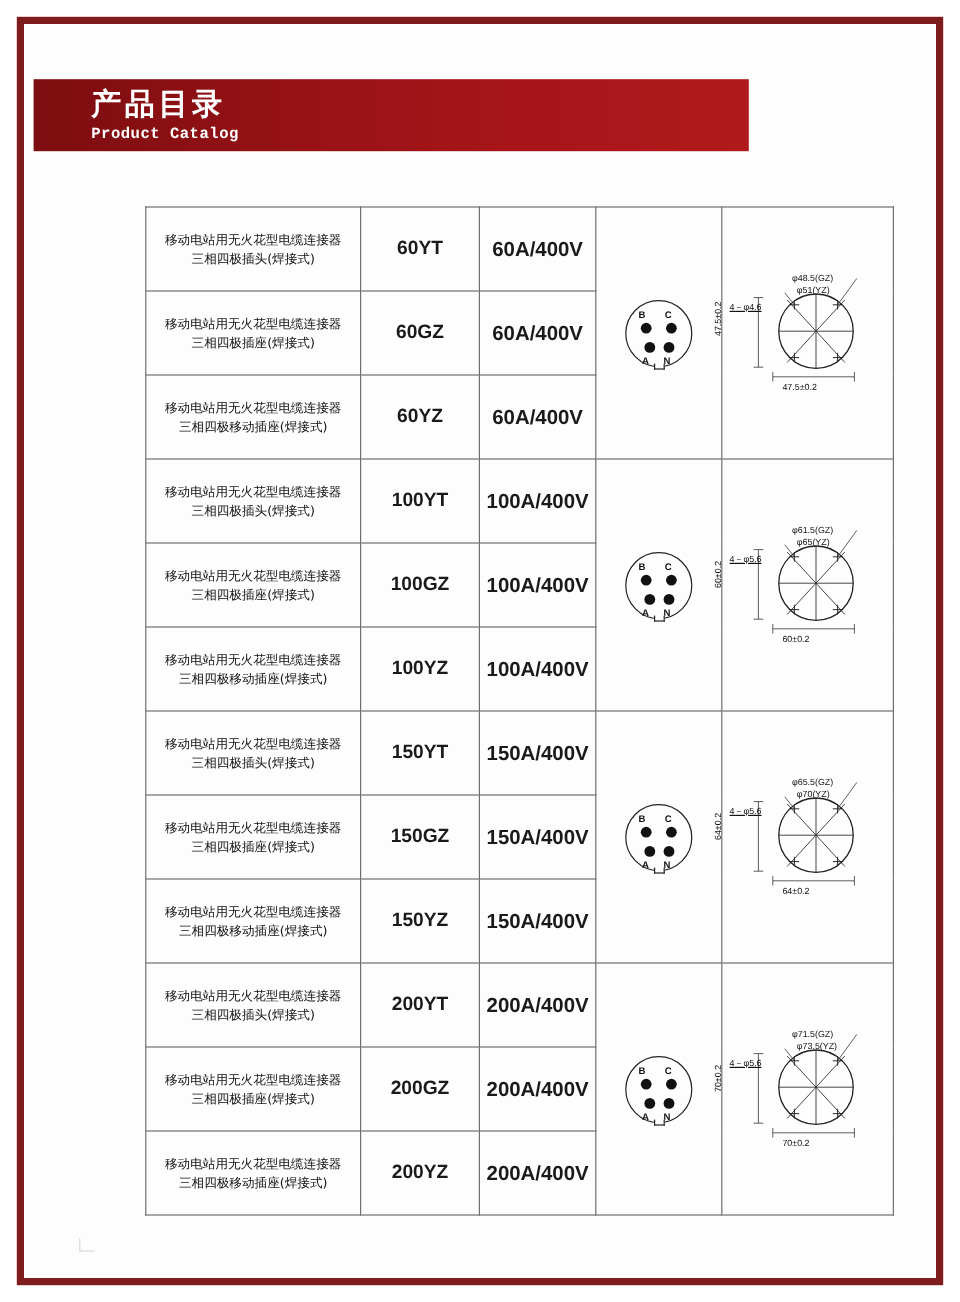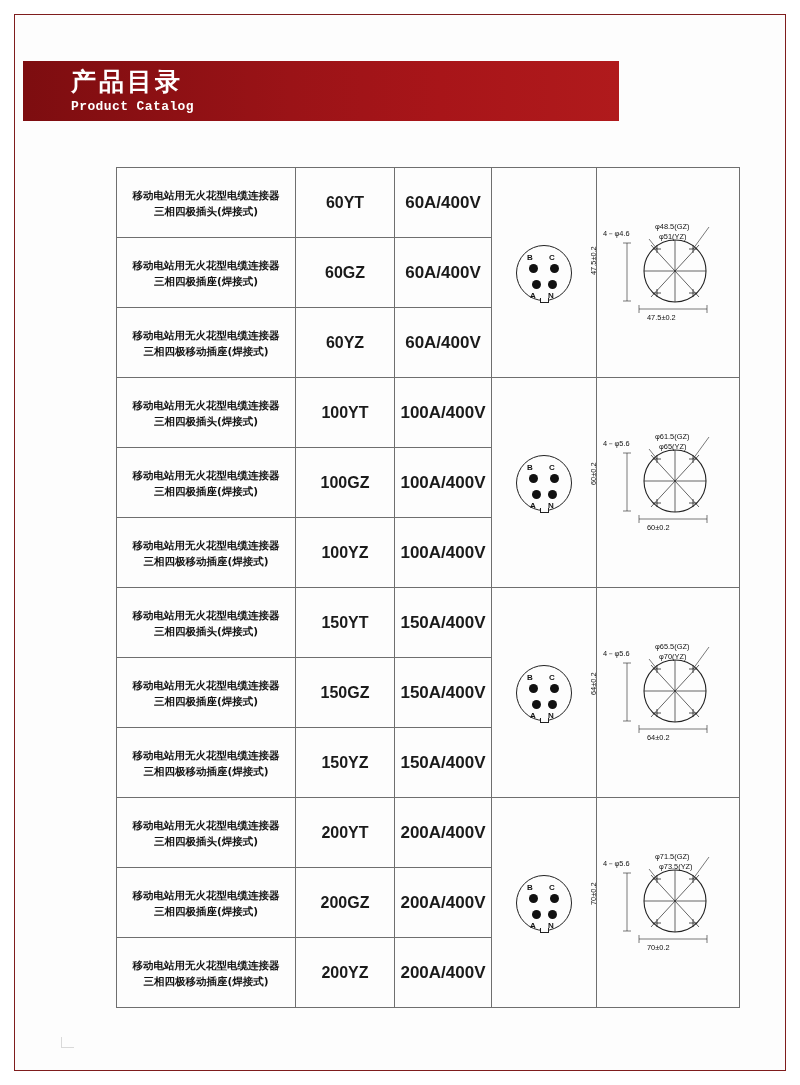--- a/index.html
+++ b/index.html
@@ -14,21 +14,21 @@
     color: #1a1a1a;
     position: relative;
     overflow: hidden;
   }
   .page {
     position: absolute;
     left: 14px;
     top: 14px;
     width: 772px;
     height: 1057px;
-    border: 1px solid #7f1d1d;
+    border: 6px solid #7f1d1d;
     background: #fdfdfd;
     box-sizing: border-box;
   }
 
   
   .banner {
     position: absolute;
     left: 8px;
     top: 46px;
     width: 596px;
@@ -72,21 +72,21 @@
   table.catalog td {
     border: 1px solid #6f6f6f;
     padding: 0;
     vertical-align: middle;
     text-align: center;
   }
   td.desc {
     width: 178px;
     height: 69px;
     font-size: 10.5px;
-    font-weight: bold;
+    font-weight: normal;
     line-height: 16px;
     font-family: "DejaVu Sans", sans-serif;
     color: #111;
     padding: 0 6px;
   }
   td.model {
     width: 98px;
     font-size: 16px;
     font-weight: bold;
     font-family: "Liberation Sans", sans-serif;
@@ -168,21 +168,21 @@
   }
   .dimblock svg { position: absolute; left: 0; top: 0; }
   .dimblock .dtxt {
     position: absolute;
     font-size: 7.4px;
     color: #111;
     white-space: nowrap;
   }
   .dimblock .t-top1 { left: 58px; top: 9px; }
   .dimblock .t-top2 { left: 62px; top: 19px; }
-  .dimblock .t-left-hole { left: 6px; top: 16px; }
+  .dimblock .t-left-hole { left: 6px; top: 33px; text-decoration: underline; }
   .dimblock .t-vert {
     left: -8px;
     top: 62px;
     transform: rotate(-90deg);
     transform-origin: left top;
   }
   .dimblock .t-bottom { left: 50px; top: 100px; }
 
   
   .footmark {

